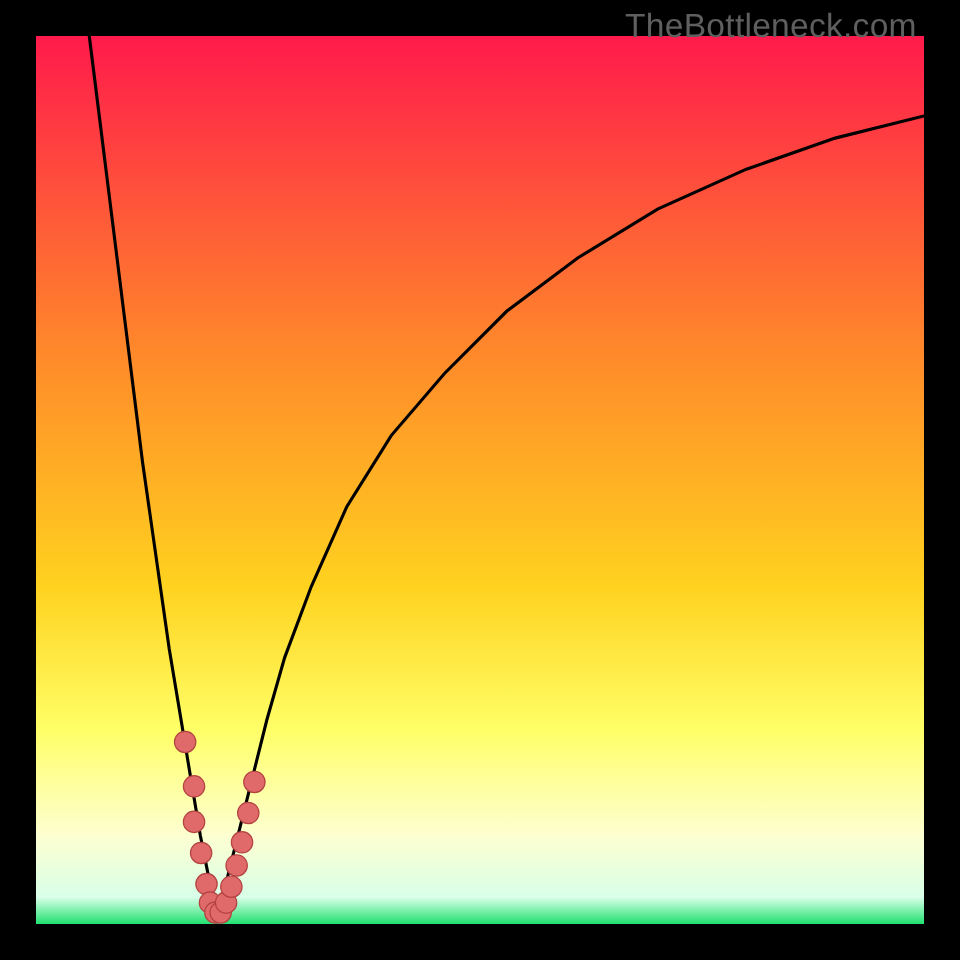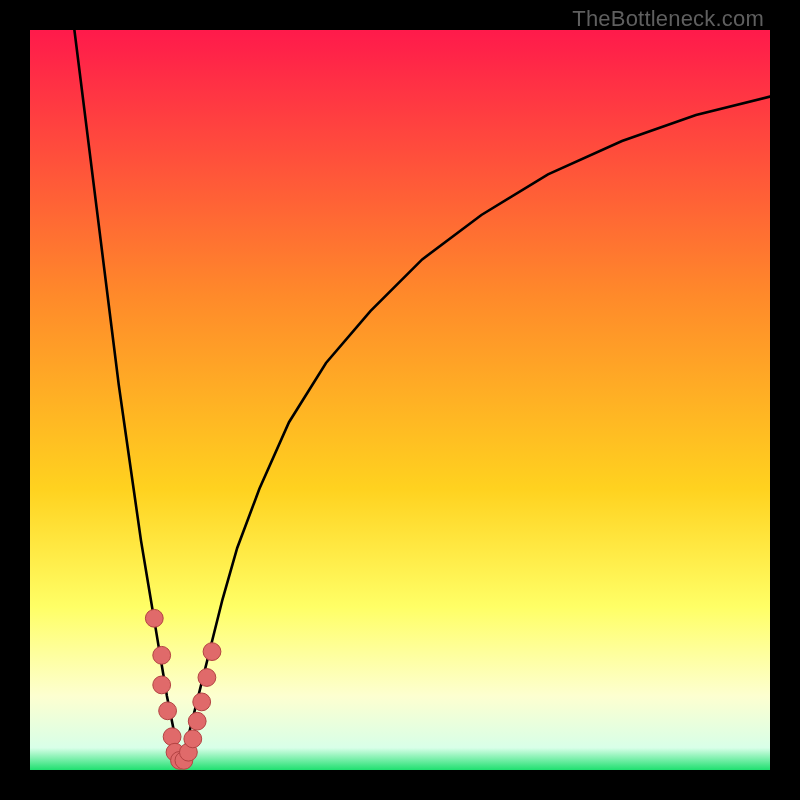--- a/index.html
+++ b/index.html
@@ -23,21 +23,21 @@
     top: 30px;
     width: 740px;
     height: 740px;
     overflow: hidden;
   }
   .watermark {
     position: absolute;
     top: 6px;
     right: 36px;
     color: #5f5f5f;
-    font-size: 22px;
+    font-size: 28px;
     font-weight: 500;
     letter-spacing: 0.2px;
     user-select: none;
     text-align: right;
   }
   svg { display: block; }
 </style>
 </head>
 <body>
 

